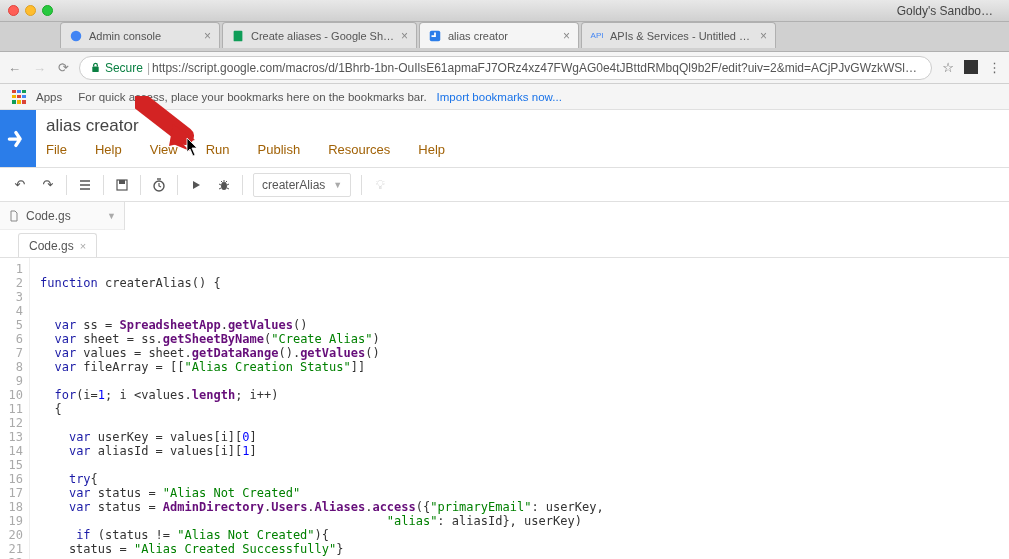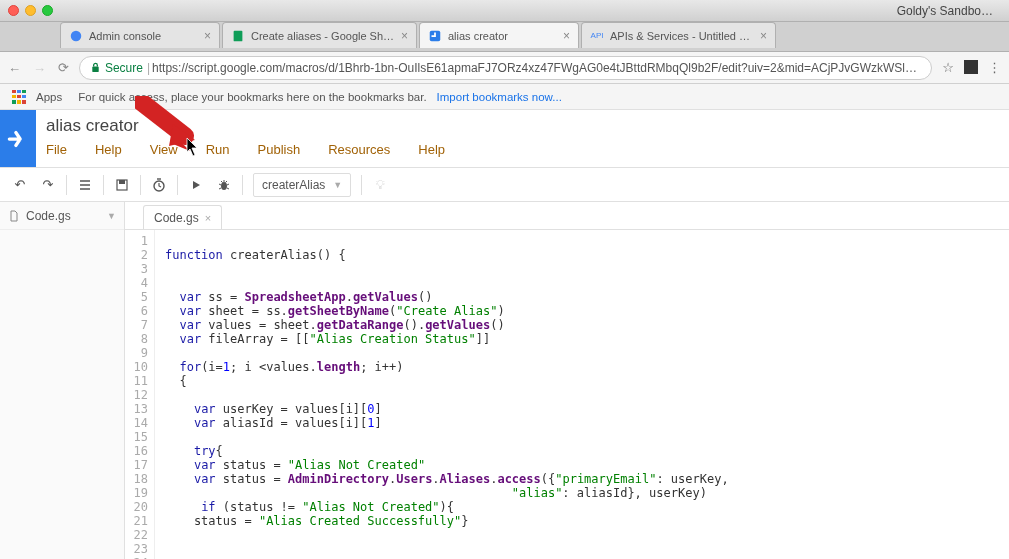--- a/index.html
+++ b/index.html
@@ -50,21 +50,21 @@
   
   
   .toolbar { height: 34px; border-bottom: 1px solid #e0e0e0; display: flex; align-items: center; padding: 0 6px; }
   .tbtn { width: 28px; height: 28px; display: flex; align-items: center; justify-content: center; cursor: pointer; color: #555; border-radius:2px; }
   .tgrp { display:flex; align-items:center; }
   .tsep { width:1px; height:20px; background:#ddd; margin:0 4px; }
   .func-sel { border:1px solid #ddd; border-radius:2px; height:24px; padding:0 8px; display:flex; align-items:center; font-size:12px; color:#555; gap:8px; margin:0 6px; cursor:pointer; }
   .func-sel .dd { color:#aaa; font-size:9px; }
   
   
-  .body-row { display:flex; height: calc(559px - 22px - 30px - 32px - 26px - 58px - 34px); }
+  .body-row { display:flex; height: calc(559px - 22px - 30px - 32px - 26px - 58px - 34px); flex-direction: column; }
   .sidebar { width:125px; border-right:1px solid #e0e0e0; background:#fafafa; }
   .side-item { height:28px; display:flex; align-items:center; padding:0 8px; font-size:12px; color:#555; border-bottom:1px solid #eee; justify-content:space-between; cursor:pointer; }
   .side-item .fi { display:flex; align-items:center; gap:6px; }
   .editor-wrap { flex:1; display:flex; flex-direction:column; }
   .file-tabs { height:28px; border-bottom:1px solid #e0e0e0; display:flex; align-items:flex-end; padding-left:18px; }
   .file-tab { height:24px; border:1px solid #ddd; border-bottom:none; border-radius:3px 3px 0 0; padding:0 10px; display:flex; align-items:center; font-size:12px; color:#555; background:#fff; gap:6px; cursor:pointer; }
   .file-tab .fx { color:#aaa; font-size:11px; }
   
   .code-area { flex:1; display:flex; font-family: Menlo, Consolas, monospace; font-size:12px; line-height:14px; overflow:hidden; }
   .gutter { width:30px; text-align:right; color:#aaa; padding:4px 6px 0 0; background:#fff; border-right:1px solid #eee; }

